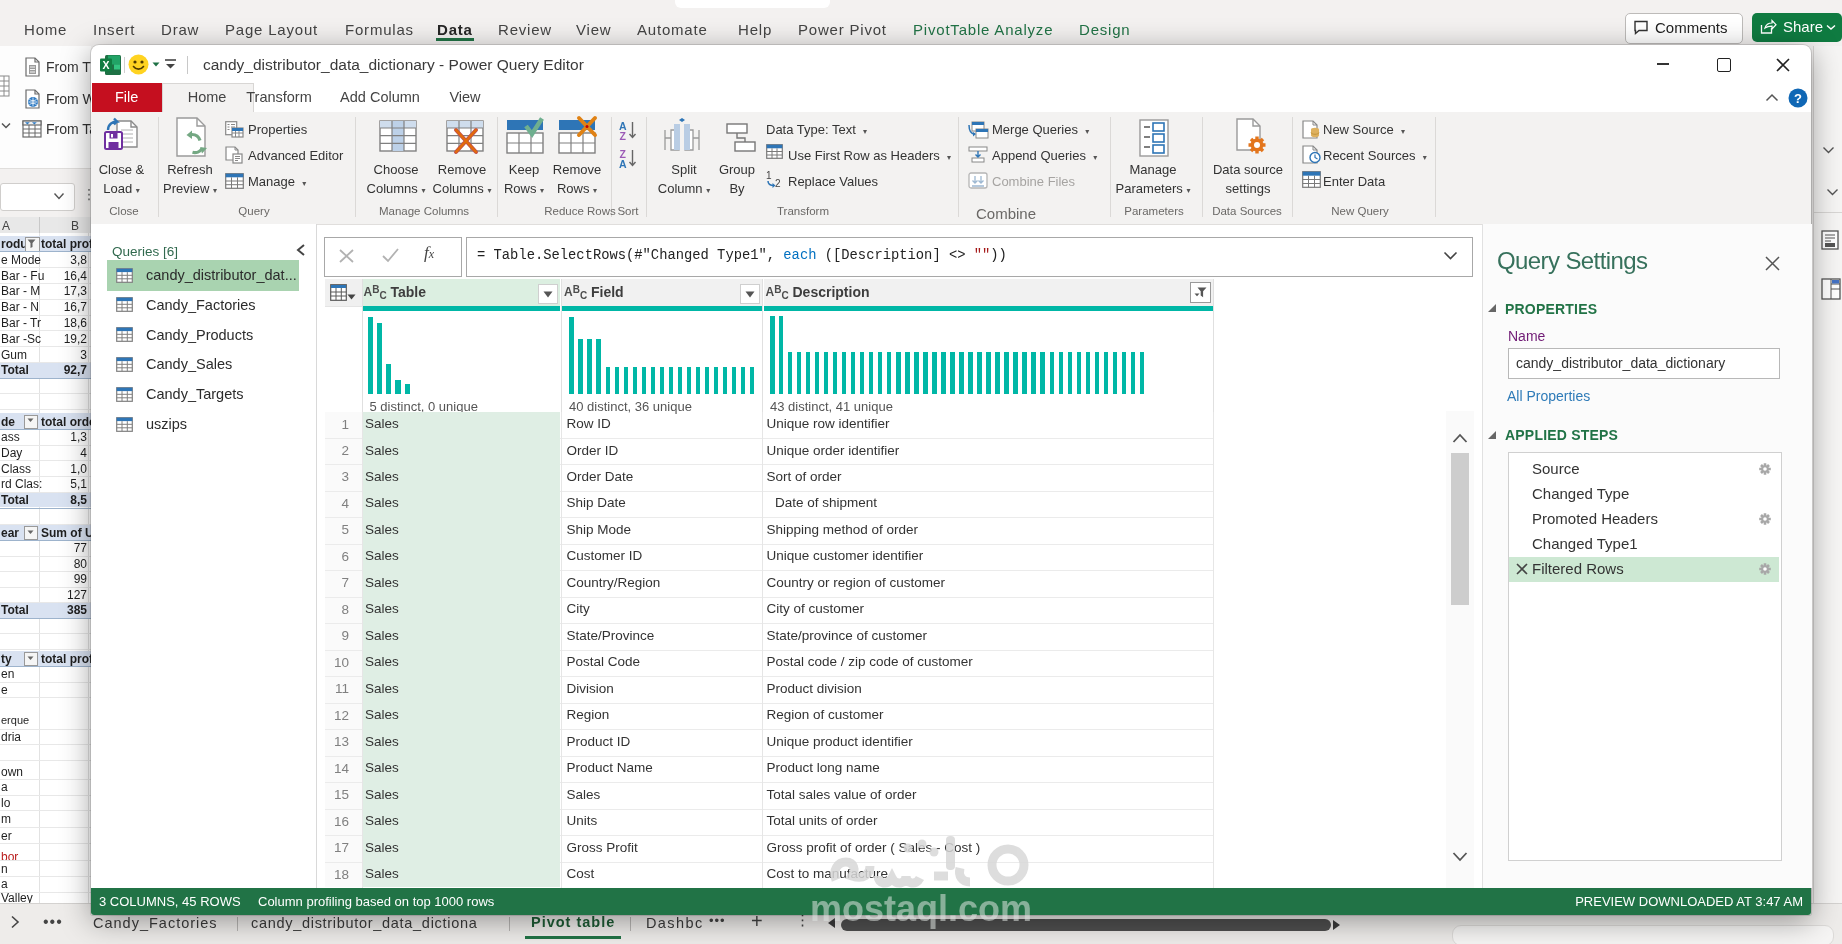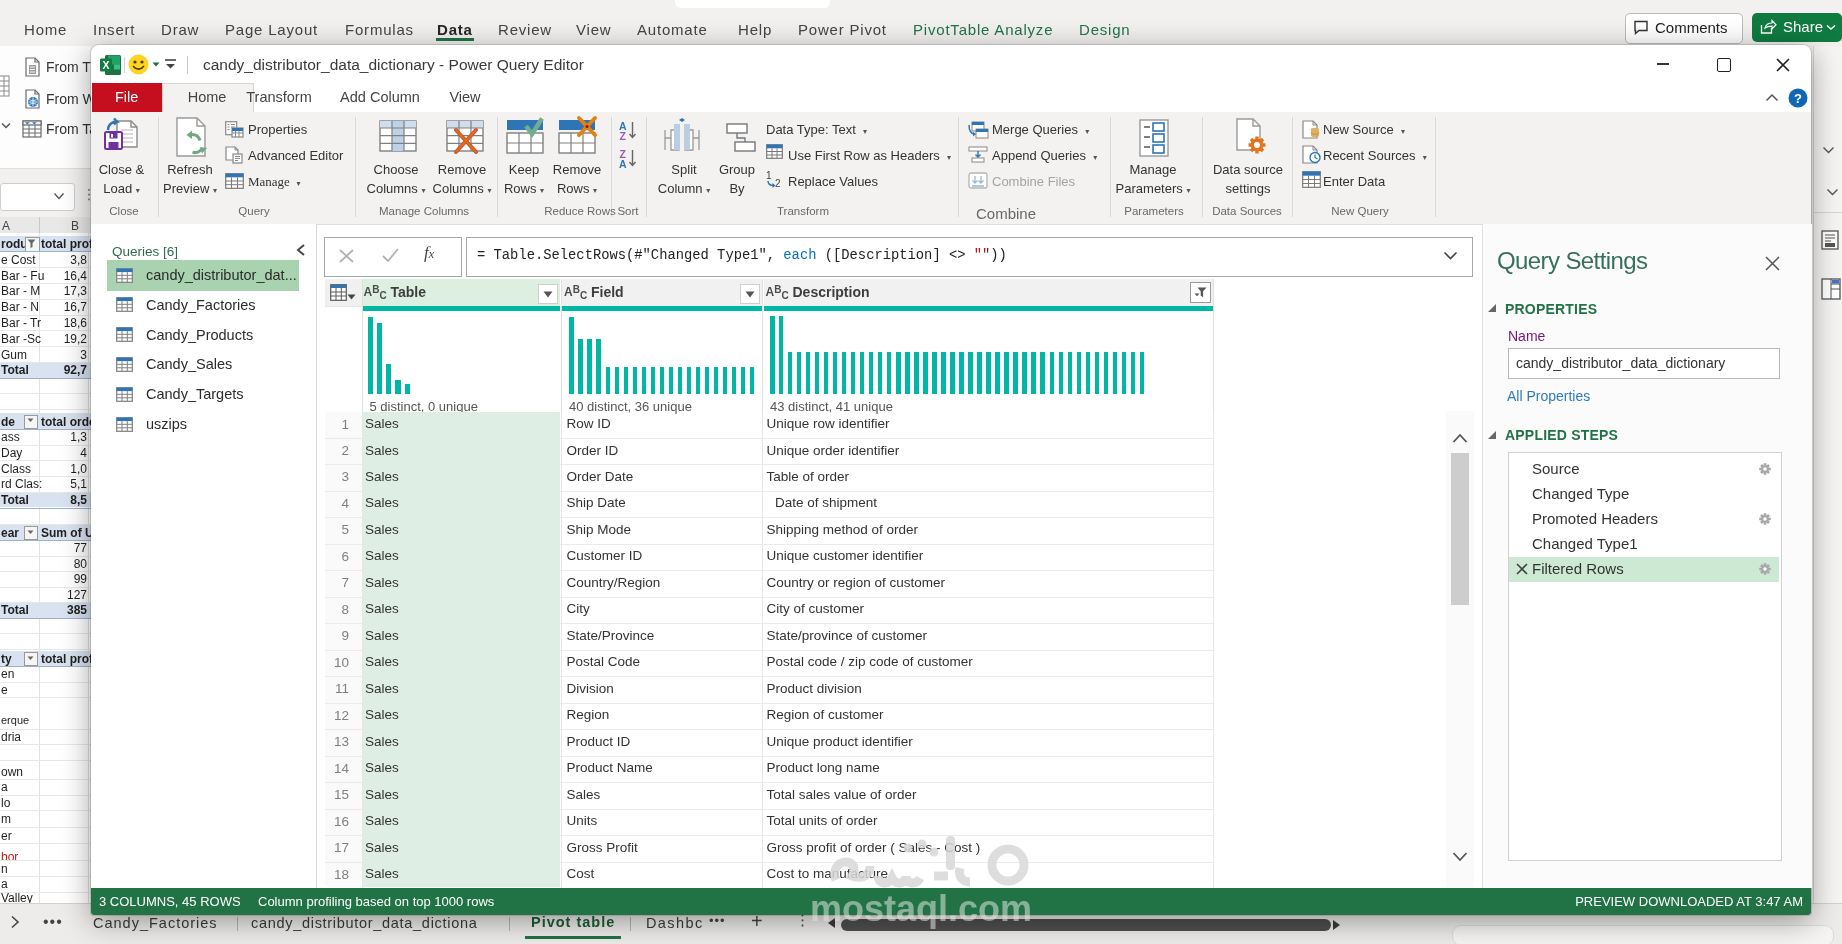--- a/index.html
+++ b/index.html
@@ -80,21 +80,21 @@
 <div class="a" style="left:0;top:233px;width:91px;height:670px;background:#fff;"></div>
 <div class="a" style="left:39px;top:233px;width:1px;height:670px;background:#e2e2e2;"></div>
 <div class="a" style="left:88px;top:233px;width:1px;height:670px;background:#e2e2e2;"></div>
 <div class="a" style="left:0;top:235.7px;width:91px;height:15.60px;background:#d9e2f1;"></div>
 <div class="t" style="left:1px;top:236.9px;font-size:12px;color:#1f1f1f;font-weight:700;">roduƙ</div>
 <div class="t" style="left:41px;top:236.9px;width:46px;text-align:right;font-size:12px;color:#1f1f1f;font-weight:700;">total profi</div>
 <div class="a" style="left:25px;top:236.7px;width:13px;height:13px;background:#f5f5f5;border:1px solid #999;"></div>
 <svg style="left:27px;top:238.7px;" width="9" height="9" viewBox="0 0 9 9">
     <path d="M0.5 0.5 h8 l-3 3.5 v4 l-2 1 v-5 z" fill="#666"></path>
   </svg>
-<div class="t" style="left:1px;top:252.7px;font-size:12px;color:#1f1f1f;">e Cost</div>
+<div class="t" style="left:1px;top:252.7px;font-size:12px;color:#1f1f1f;">e Mode</div>
 <div class="t" style="left:41px;top:252.7px;width:46px;text-align:right;font-size:12px;color:#1f1f1f;">3,8</div>
 <div class="t" style="left:1px;top:268.5px;font-size:12px;color:#1f1f1f;">Bar - Fu</div>
 <div class="t" style="left:41px;top:268.5px;width:46px;text-align:right;font-size:12px;color:#1f1f1f;">16,4</div>
 <div class="t" style="left:1px;top:284.3px;font-size:12px;color:#1f1f1f;">Bar - M</div>
 <div class="t" style="left:41px;top:284.3px;width:46px;text-align:right;font-size:12px;color:#1f1f1f;">17,3</div>
 <div class="t" style="left:1px;top:300.1px;font-size:12px;color:#1f1f1f;">Bar - N</div>
 <div class="t" style="left:41px;top:300.1px;width:46px;text-align:right;font-size:12px;color:#1f1f1f;">16,7</div>
 <div class="t" style="left:1px;top:315.9px;font-size:12px;color:#1f1f1f;">Bar - Tr</div>
 <div class="t" style="left:41px;top:315.9px;width:46px;text-align:right;font-size:12px;color:#1f1f1f;">18,6</div>
 <div class="t" style="left:1px;top:331.7px;font-size:12px;color:#1f1f1f;">Bar -Sc</div>
@@ -332,21 +332,21 @@
       <path d="M10 1 v3 h3" fill="none" stroke="#888"></path>
       <rect x="8" y="8" width="9" height="9" fill="#fff" stroke="#888" stroke-width="1.2"></rect>
       <path d="M10 10.5 h5 M10 12.5 h5 M10 14.5 h3" stroke="#888"></path>
     </svg>
 <div class="t" style="left:157px;top:103px;font-size:13px;color:#333;">Advanced Editor</div>
 <svg style="left:134px;top:128px;" width="19" height="16" viewBox="0 0 19 16">
       <rect x="0.7" y="0.7" width="17.6" height="14.6" fill="#fff" stroke="#7a7a7a" stroke-width="1.2"></rect>
       <rect x="0.7" y="0.7" width="17.6" height="3.6" fill="#2e75b6"></rect>
       <path d="M0.7 8 h17.6 M0.7 11.7 h17.6 M6.5 4.3 v11 M12.5 4.3 v11" stroke="#7a7a7a"></path>
     </svg>
-<div class="t" style="left:157px;top:129px;font-size:13px;color:#333;font-family:Liberation Serif, serif;">Manage &nbsp;<span style="font-size:8px;color:#555;">▾</span></div>
+<div class="t" style="left:157px;top:129px;font-size:13px;color:#333;">Manage &nbsp;<span style="font-size:8px;color:#555;">▾</span></div>
 <div class="t" style="left:163px;top:160px;font-size:11.5px;color:#6a6866;transform:translateX(-50%);">Query</div>
 <svg style="left:288px;top:75px;" width="38" height="36" viewBox="0 0 38 36">
       <rect x="1" y="1" width="36" height="30" fill="#fff" stroke="#808080" stroke-width="1.4"></rect>
       <rect x="1" y="1" width="36" height="7" fill="#cfdded"></rect>
       <rect x="13" y="1" width="12" height="30" fill="#bdd1e8"></rect>
       <path d="M1 8 h36 M1 15.7 h36 M1 23.4 h36 M13 1 v30 M25 1 v30" stroke="#808080" stroke-width="1.2" fill="none"></path>
     </svg>
 <div class="t" style="left:305px;top:117px;font-size:13px;color:#333;transform:translateX(-50%);">Choose</div>
 <div class="t" style="left:305px;top:136px;font-size:13px;color:#333;transform:translateX(-50%);">Columns <span style="font-size:8px;color:#555;">▾</span></div>
 <svg style="left:355px;top:75px;" width="38" height="36" viewBox="0 0 38 36">
@@ -660,21 +660,21 @@
 <div class="a" style="left:270.5px;top:393.0px;width:198.5px;height:26.5px;background:#dfeee4;"></div>
 <div class="t" style="left:240px;top:398.0px;width:18px;text-align:right;font-size:13.5px;color:#808080;">2</div>
 <div class="t" style="left:274px;top:397.5px;font-size:13.5px;color:#333;">Sales</div>
 <div class="t" style="left:475.5px;top:397.5px;font-size:13.5px;color:#333;">Order ID</div>
 <div class="t" style="left:675.5px;top:397.5px;font-size:13.5px;color:#333;">Unique order identifier</div>
 <div class="a" style="left:234px;top:419.4px;width:888.0px;height:1px;background:#ebebeb;"></div>
 <div class="a" style="left:270.5px;top:419.4px;width:198.5px;height:26.5px;background:#dfeee4;"></div>
 <div class="t" style="left:240px;top:424.4px;width:18px;text-align:right;font-size:13.5px;color:#808080;">3</div>
 <div class="t" style="left:274px;top:423.9px;font-size:13.5px;color:#333;">Sales</div>
 <div class="t" style="left:475.5px;top:423.9px;font-size:13.5px;color:#333;">Order Date</div>
-<div class="t" style="left:675.5px;top:423.9px;font-size:13.5px;color:#333;">Table of order</div>
+<div class="t" style="left:675.5px;top:423.9px;font-size:13.5px;color:#333;">Sort of order</div>
 <div class="a" style="left:234px;top:445.9px;width:888.0px;height:1px;background:#ebebeb;"></div>
 <div class="a" style="left:270.5px;top:445.9px;width:198.5px;height:26.5px;background:#dfeee4;"></div>
 <div class="t" style="left:240px;top:450.9px;width:18px;text-align:right;font-size:13.5px;color:#808080;">4</div>
 <div class="t" style="left:274px;top:450.4px;font-size:13.5px;color:#333;">Sales</div>
 <div class="t" style="left:475.5px;top:450.4px;font-size:13.5px;color:#333;">Ship Date</div>
 <div class="t" style="left:684px;top:450.4px;font-size:13.5px;color:#333;">Date of shipment</div>
 <div class="a" style="left:234px;top:472.4px;width:888.0px;height:1px;background:#ebebeb;"></div>
 <div class="a" style="left:270.5px;top:472.4px;width:198.5px;height:26.5px;background:#dfeee4;"></div>
 <div class="t" style="left:240px;top:477.4px;width:18px;text-align:right;font-size:13.5px;color:#808080;">5</div>
 <div class="t" style="left:274px;top:476.9px;font-size:13.5px;color:#333;">Sales</div>

